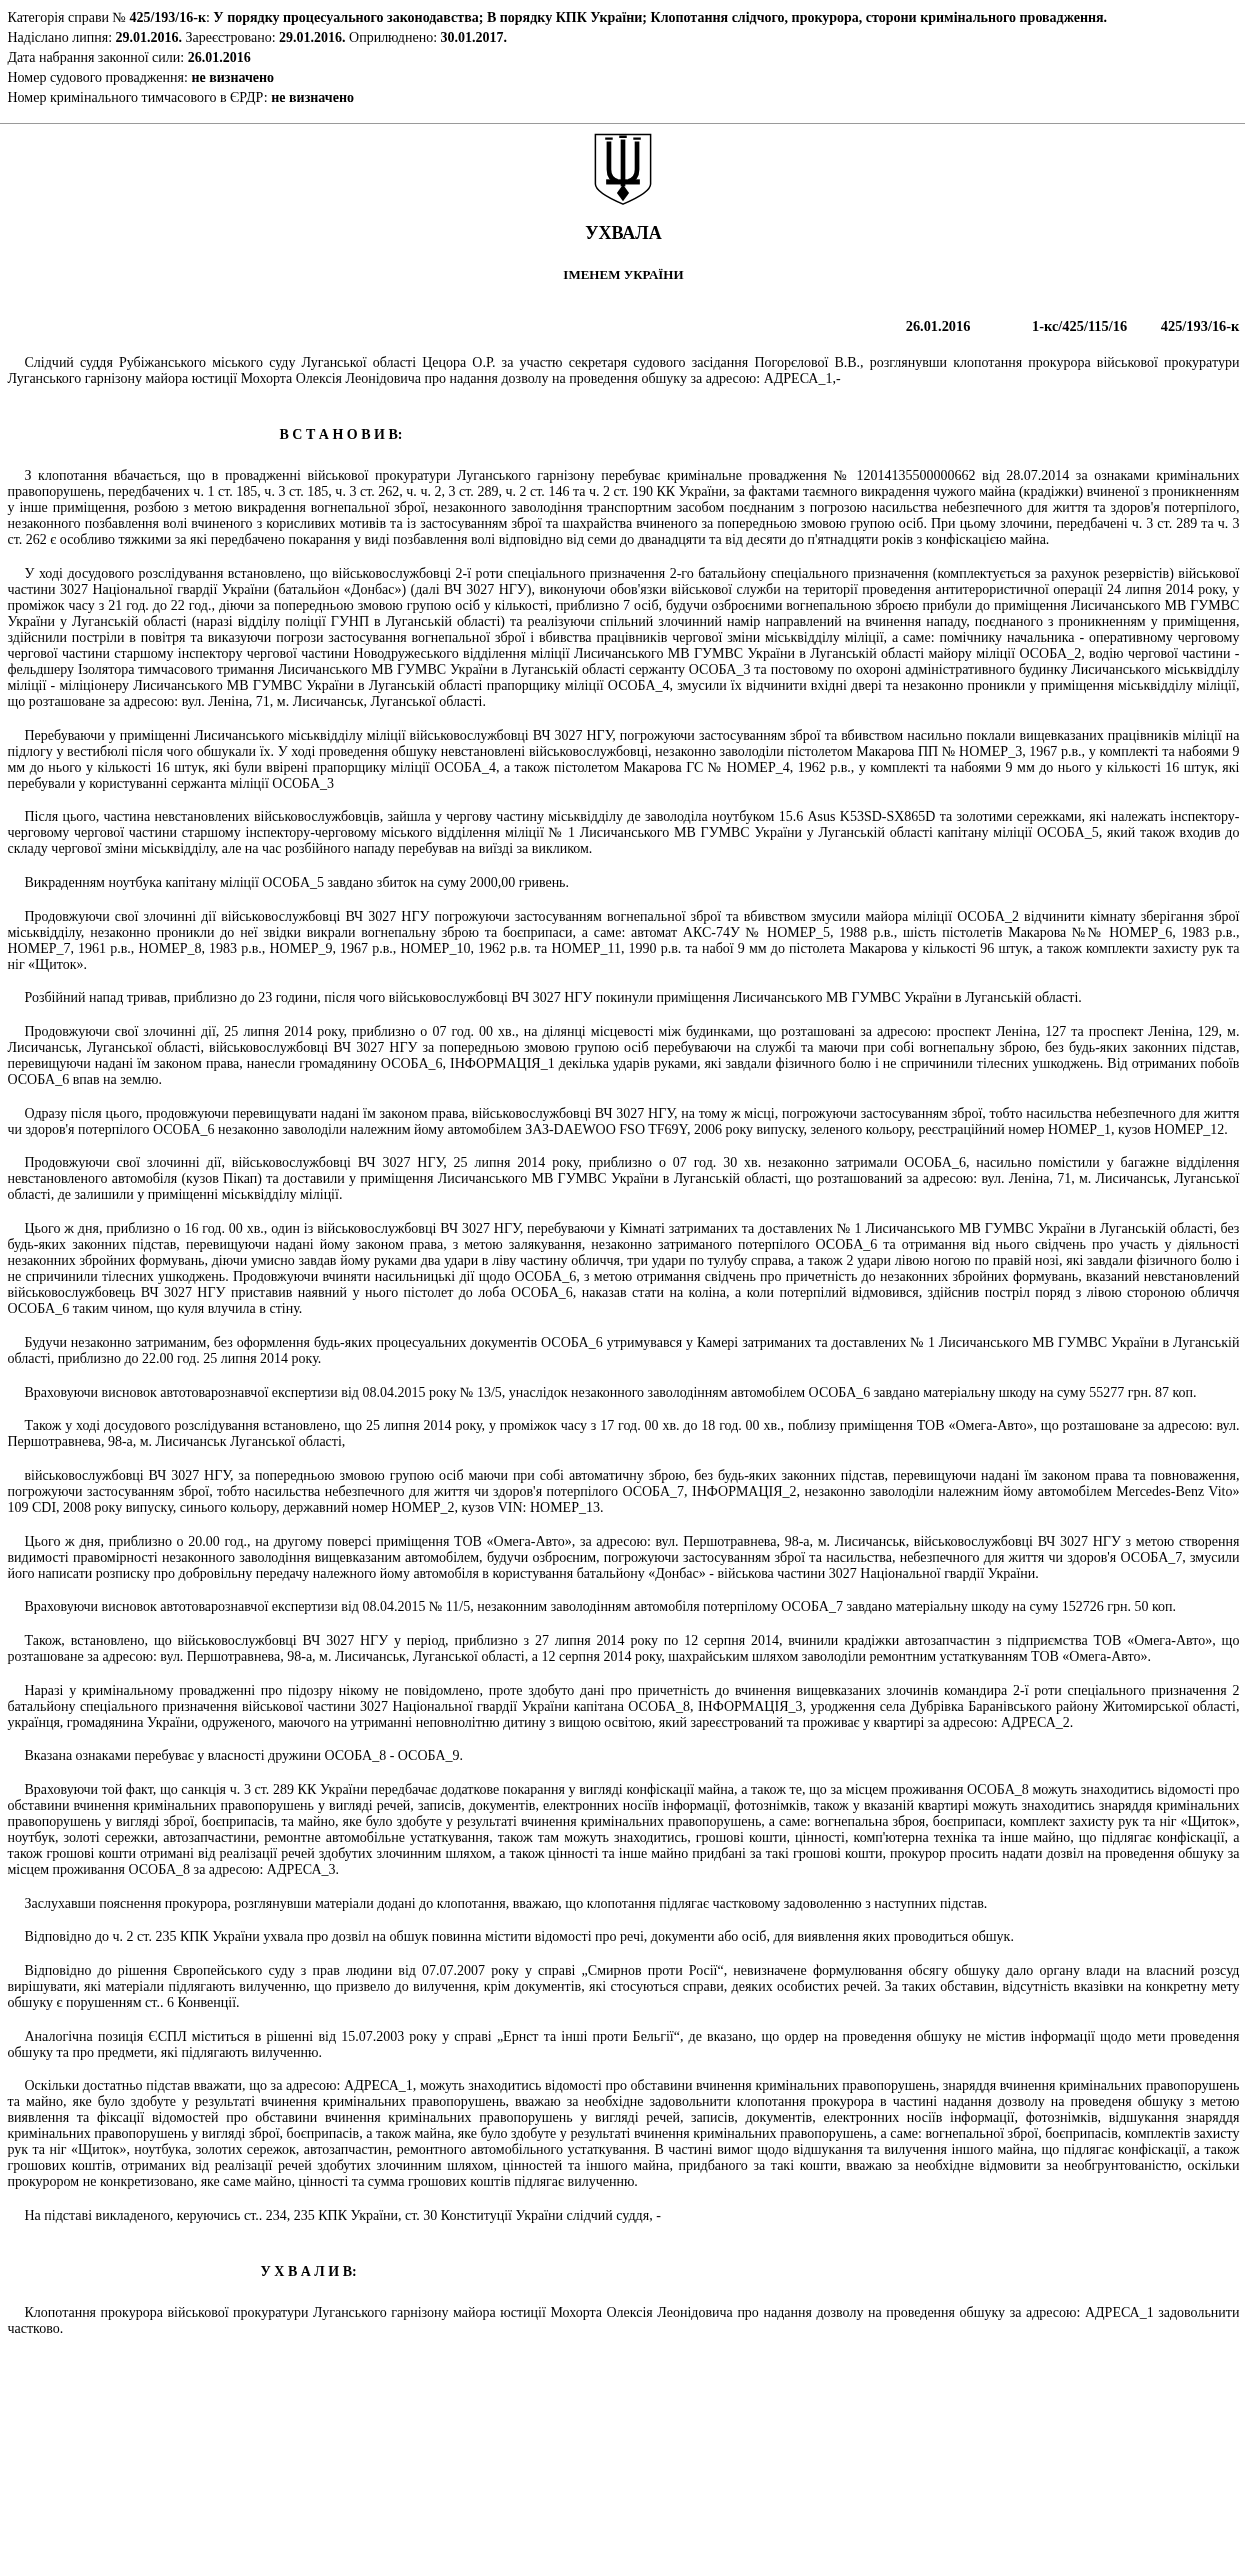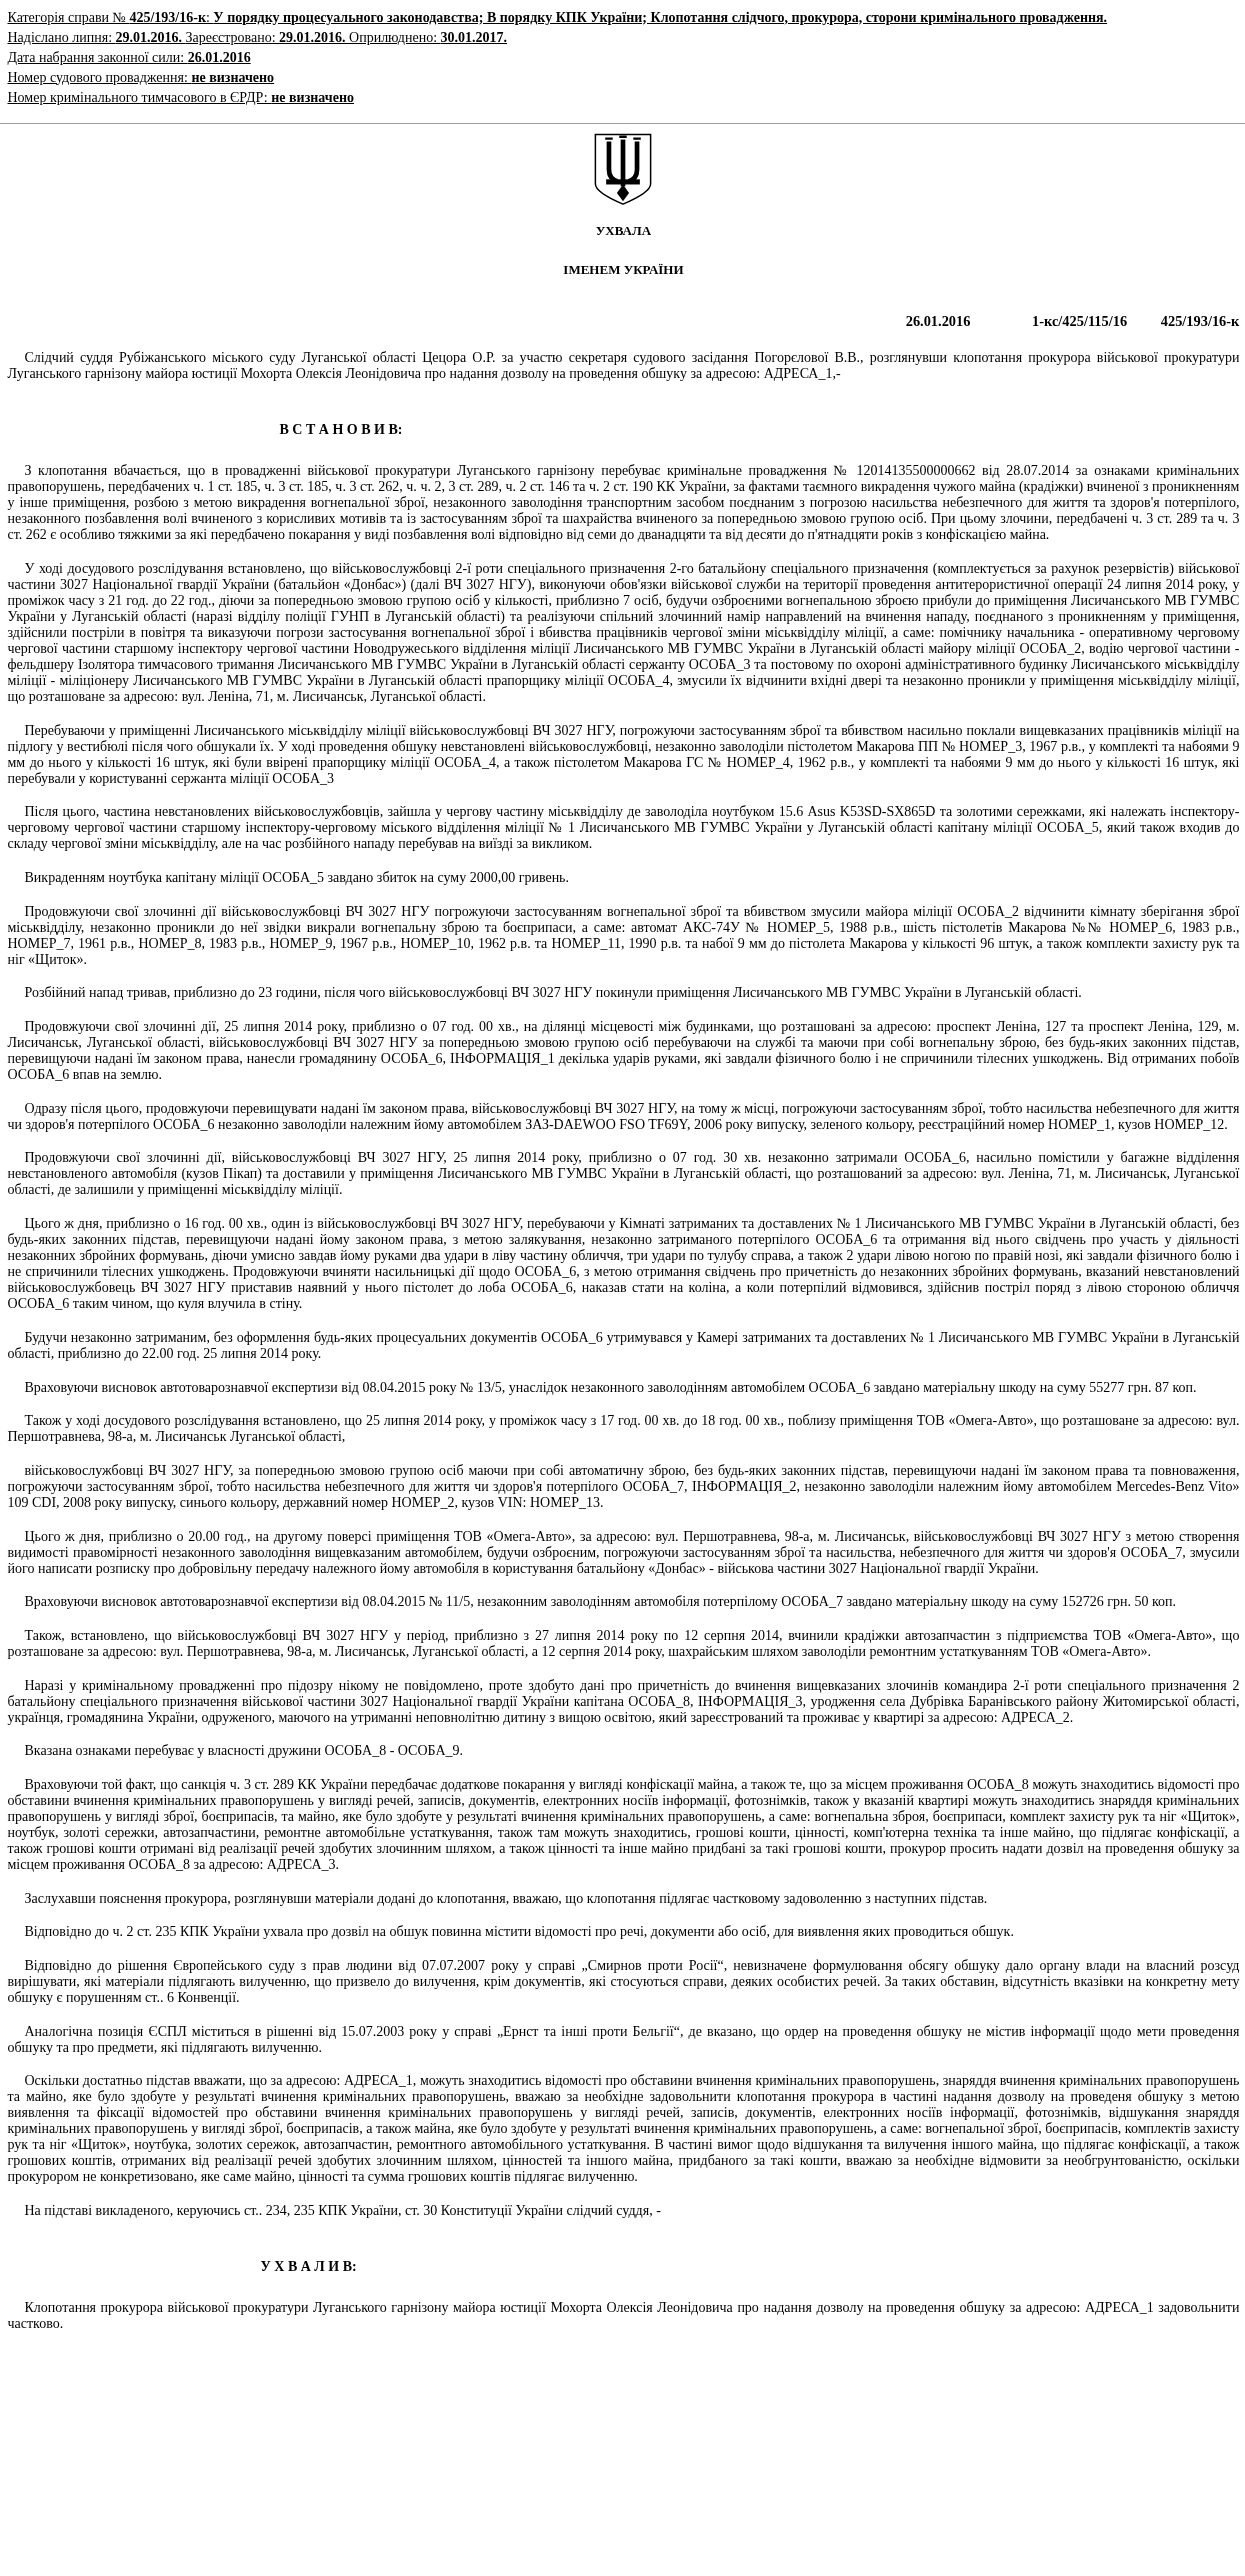--- a/index.html
+++ b/index.html
@@ -1,23 +1,23 @@
 <!DOCTYPE html>
 <html lang="uk" style="font-size:15px"><head>
 <meta charset="utf-8">
 <style>
   html,body{margin:0;padding:0;background:#fff;color:#000;}
   body{width:1245px;font-family:"Liberation Serif","DejaVu Serif",serif;}
   .page{width:1245px;min-height:2576px;box-sizing:border-box;padding:7.5px 5.6px 18.6px 7.5px;background:#fff;}
-  .meta-block{margin:0 0 15px 0;text-decoration:underline;}
+  .meta-block{margin:0 0 15px 0;}
   .meta-line{font-size:14px;line-height:20px;white-space:normal;}
   .meta-line .b{font-weight:bold;}
   .divider{border:none;border-top:1.9px solid #9a9a9a;margin:7.5px -5.6px 5.6px -7.5px;}
   .emblem-wrap{text-align:center;margin:9.3px 0 1.9px 0;}
-  .doc-title{ text-align:center;font-weight:bold;font-size:13px;margin:13px 0 0 0;}
+  .doc-title{ text-align:center;font-weight:bold;font-size:18px;margin:13px 0 0 0;}
   .doc-subtitle{text-align:center;font-weight:bold;font-size:13px;margin:23px 0 0 0;}
   .case-line{font-weight:bold;font-size:14.4px;margin:35px 0 0 0;text-align:right;}
   .case-line .date{margin-left:24px;}
   .case-line .n1{margin-left:58px;}
   .case-line .n2{margin-left:30px;}
   .body-text{margin-top:20.5px;}
   .para{font-size:14px;line-height:16px;text-align:justify;margin:17.7px 0;text-indent:17px;}
   .section-heading{font-weight:bold;font-size:14px;margin:40px 0 25px 272px;text-indent:0;}
   .section-heading.ruled{margin-left:253px;}
   svg .trident{stroke:#000;stroke-width:5;fill:none;}

